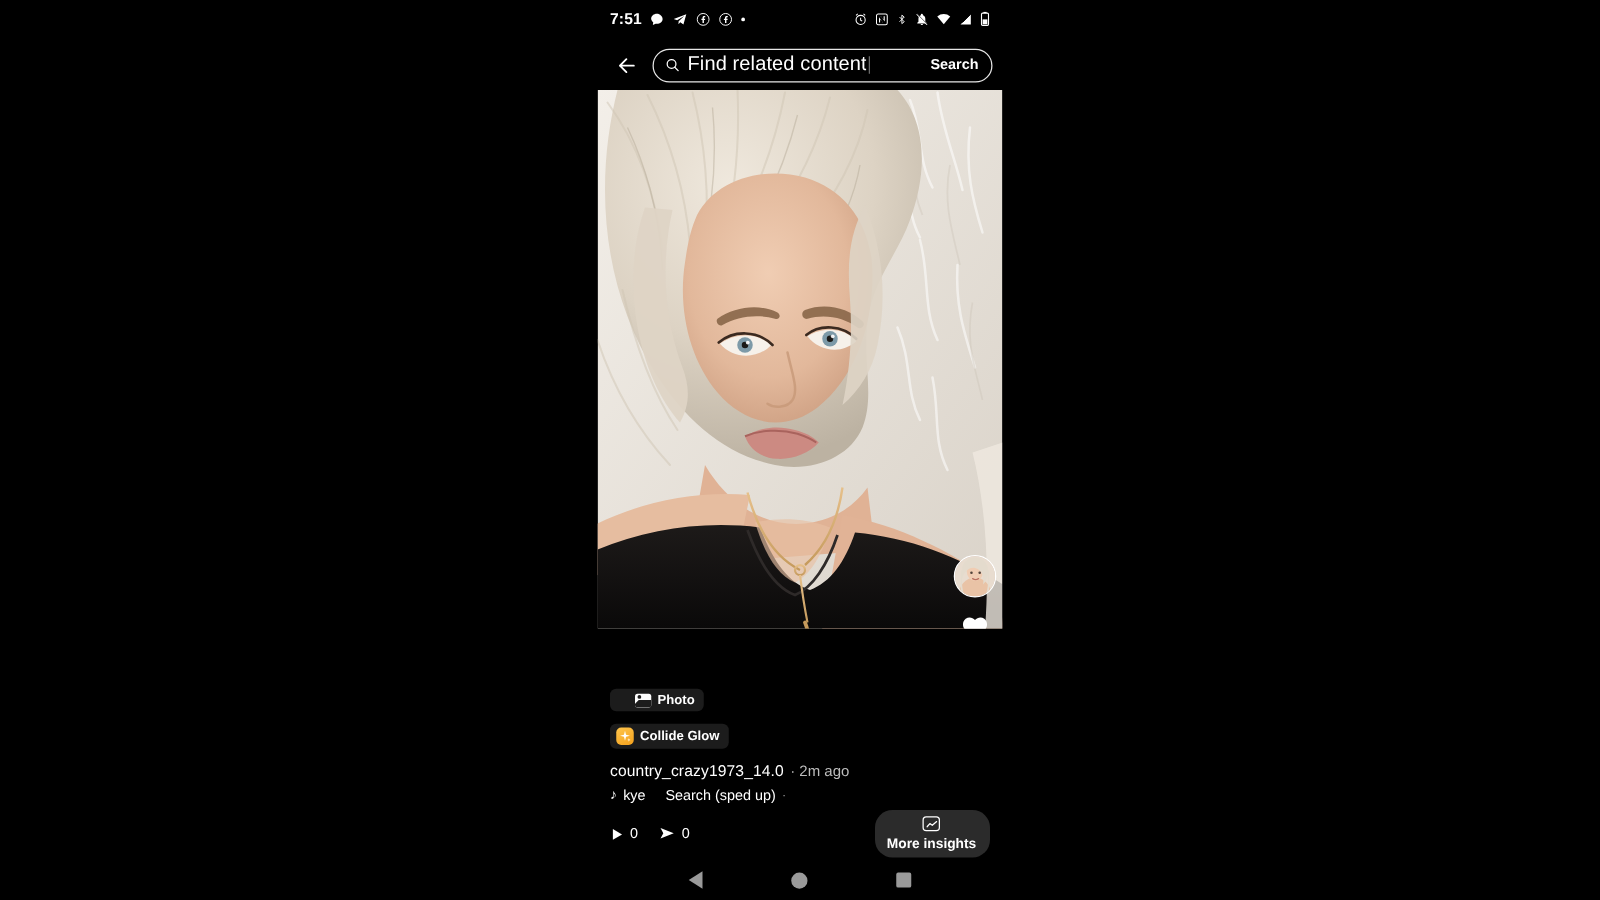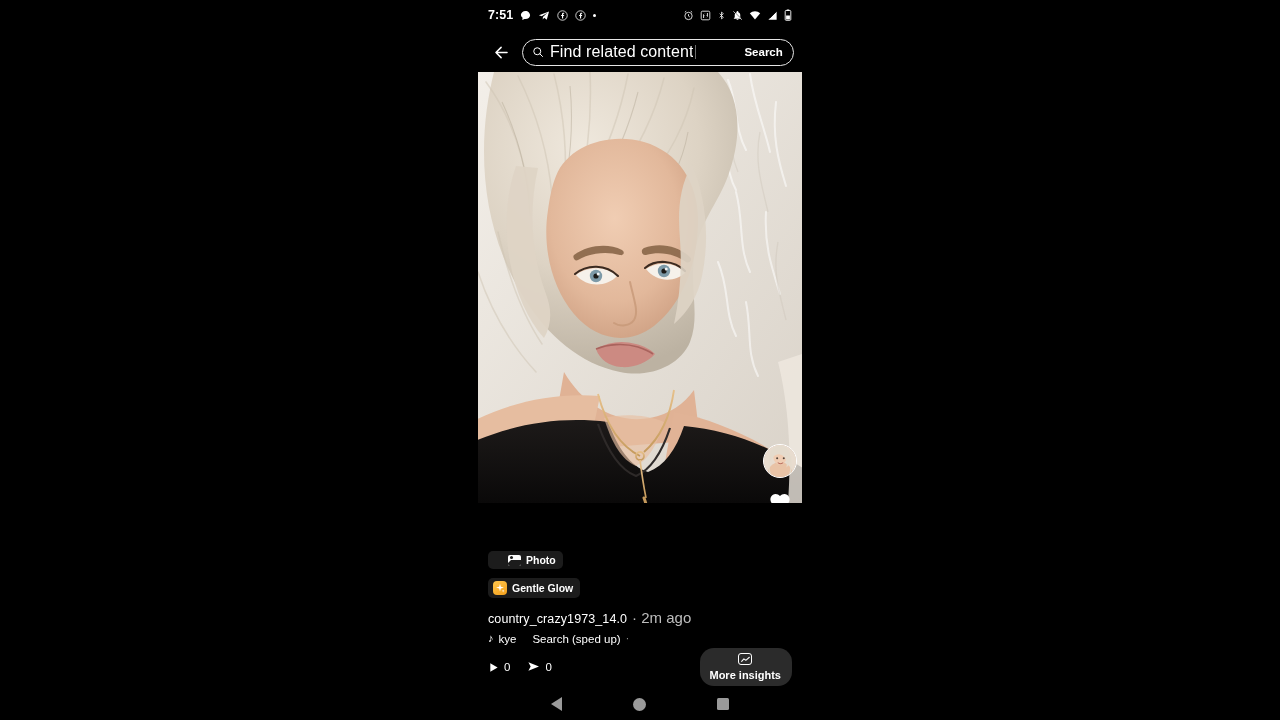--- a/index.html
+++ b/index.html
@@ -129,21 +129,21 @@
     width: 3px; height: 3px; border-radius: 50%; background: #1c1c1c;
   }
   .chip-ico-photo::after {
     content:""; position: absolute; right: 0; bottom: 0;
     border-left: 6px solid transparent; border-right: 0 solid transparent;
     border-bottom: 6px solid #1c1c1c; width: 10px;
   }
 
   .byline { margin-top: 11px; display: flex; align-items: baseline; }
   .uname { font-size: 12.5px; font-weight: 400; color: #fff; letter-spacing: .1px; }
-  .meta { font-size: 15px; color: #bdbdbd; margin-left: 5px; }
+  .meta { font-size: 12px; color: #bdbdbd; margin-left: 5px; }
 
   .musicrow { margin-top: 7px; display: flex; align-items: center; color: #fff; font-size: 11.5px; }
   .music-note { font-size: 11px; margin-right: 5px; line-height: 1; }
   .music-artist { margin-right: 16px; }
   .music-sep { color: #9a9a9a; margin-left: 5px; font-size: 10px; }
 
   
   .statsrow {
     position: absolute; left: 0; top: 652px;
     width: 324px; height: 30px;
@@ -414,21 +414,21 @@
         <span>Photo</span>
       </div>
       <div>
         <span class="chip chip-effect">
           <span class="fx">
             <svg width="10" height="10" viewBox="0 0 24 24">
                 <path fill="#fff" d="M12 1.5 14 9l7.5 2-7.5 2-2 7.5-2-7.5L2.5 11 10 9z"></path>
                 <path fill="#fff" d="M19.5 15.5l.9 2.6 2.6.9-2.6.9-.9 2.6-.9-2.6-2.6-.9 2.6-.9z" opacity=".9"></path>
               </svg>
           </span>
-          <span>Gentle Glow</span>
+          <span>Collide Glow</span>
         </span>
       </div>
 
       <div class="byline">
         <span class="uname">country_crazy1973_14.0</span>
         <span class="meta">· 2m ago</span>
       </div>
 
       <div class="musicrow">
         <span class="music-note">♪</span>

